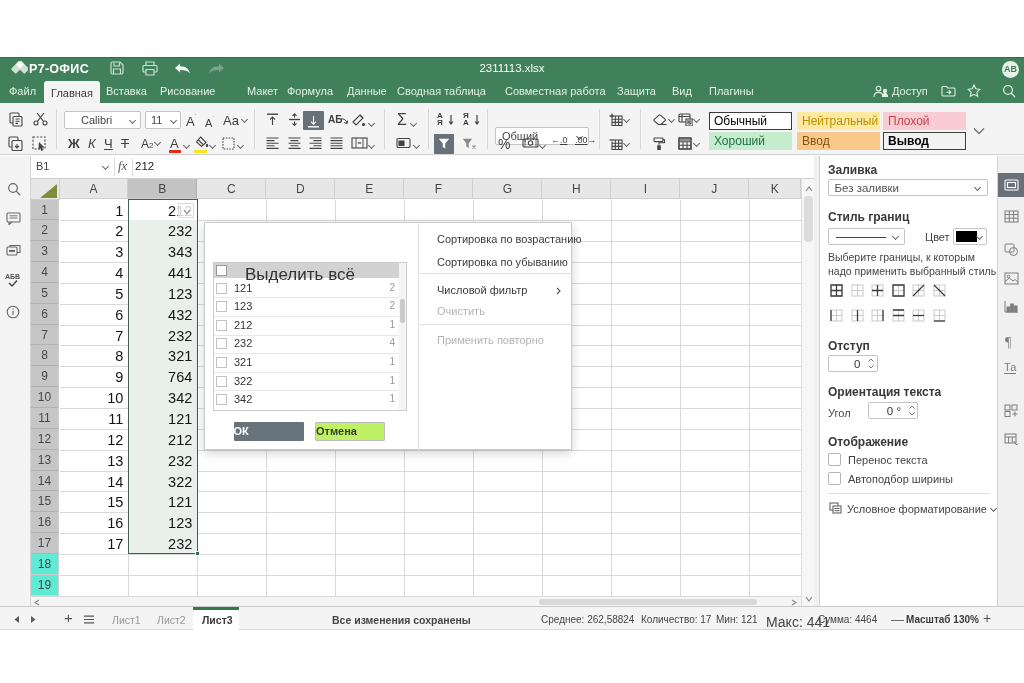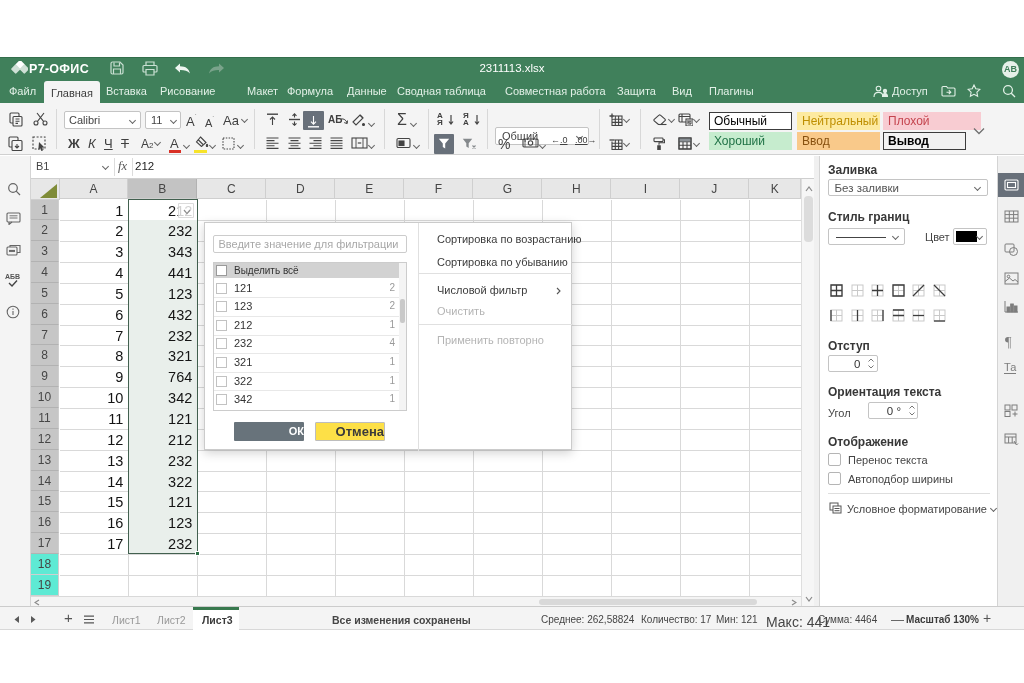--- a/index.html
+++ b/index.html
@@ -124,21 +124,21 @@
 <svg class="abs" style="left:8px;top:33px" width="15" height="15" viewBox="0 0 15 15" fill="none" stroke="#444" stroke-width="1.1">
         <rect x="1" y="1" width="9" height="10" rx="1"></rect>
         <rect x="4" y="4.5" width="10" height="10" rx="1" fill="#f4f4f4"></rect>
         <path d="M9 8 v4 M7 10 l2 2 2-2"></path>
       </svg>
 <svg class="abs" style="left:32px;top:33px" width="15" height="15" viewBox="0 0 15 15" fill="none" stroke="#444" stroke-width="1.1">
         <rect x="1" y="1" width="12" height="12" stroke-dasharray="2 1.6"></rect>
         <path d="M7 6 L12.5 11.5 L9.8 11.8 L11 14.5 L9.3 15 L8.3 12.3 L6.3 14 Z" fill="#444" stroke="none"></path>
       </svg>
 <div class="sep" style="left:56px"></div>
-<div class="ibox" style="left:64px;top:8px;width:77px;height:18px;padding:2px 4px">Calibri<span class="chev" style="position:absolute;right:4px;top:6px"></span></div>
+<div class="ibox" style="left:64px;top:8px;width:77px;height:18px;padding:2px 16px">Calibri<span class="chev" style="position:absolute;right:4px;top:6px"></span></div>
 <div class="ibox" style="left:145px;top:8px;width:36px;height:18px;padding:2px 5px">11<span class="chev" style="position:absolute;right:3px;top:6px"></span></div>
 <div class="tbt" style="left:186px;top:10px;font-size:13px">A<span style="font-size:8px;vertical-align:6px">˙</span></div>
 <div class="tbt" style="left:205px;top:12px;font-size:11px">A<span style="font-size:8px;vertical-align:5px">˙</span></div>
 <div class="tbt" style="left:223px;top:10px;font-size:13px">Aa<span class="chev" style="margin-left:3px;top:-2px"></span></div>
 <div class="sep" style="left:254px"></div>
 <svg class="abs" style="left:266px;top:10px" width="13" height="13" viewBox="0 0 13 13" fill="none" stroke="#444" stroke-width="1.1">
         <path d="M1 1.2 h11" stroke-width="1.4"></path>
         <path d="M6.5 4 v8 M4 6.5 L6.5 4 L9 6.5"></path>
       </svg>
 <svg class="abs" style="left:288px;top:10px" width="13" height="13" viewBox="0 0 13 13" fill="none" stroke="#444" stroke-width="1.1">
@@ -270,21 +270,21 @@
 <svg class="abs" style="left:522px;top:35px" width="17" height="10" viewBox="0 0 17 10" fill="none" stroke="#444" stroke-width="1.1">
         <rect x="1" y="1" width="15" height="8" rx="1"></rect>
         <circle cx="8.5" cy="5" r="2.2"></circle>
         <path d="M3 1 v8 M14 1 v8" stroke-width="0.8"></path>
       </svg>
 <span class="chev" style="position:absolute;left:540px;top:40px"></span>
 <div class="tbt" style="left:551px;top:32px;font-size:9px">←<span style="text-decoration:underline">.0</span></div>
 <div class="tbt" style="left:575px;top:32px;font-size:9px"><span style="text-decoration:underline">.00</span>→</div>
 <div class="abs" style="left:709px;top:9px;width:83px;height:18px;background:#ffffff;border:1.5px solid #3c3c3c;font-size:12px;font-weight:normal;color:#000;padding:1px 4px;white-space:nowrap;overflow:hidden">Обычный</div>
 <div class="abs" style="left:797px;top:9px;width:83px;height:18px;background:#fdeaa0;border:1.5px solid #fdeaa0;font-size:12px;font-weight:normal;color:#bf8f00;padding:1px 4px;white-space:nowrap;overflow:hidden">Нейтральный</div>
-<div class="abs" style="left:883px;top:9px;width:98px;height:18px;background:#f8ccd2;border:1.5px solid #f8ccd2;font-size:12px;font-weight:normal;color:#c4444e;padding:1px 4px;white-space:nowrap;overflow:hidden">Плохой</div>
+<div class="abs" style="left:883px;top:9px;width:83px;height:18px;background:#f8ccd2;border:1.5px solid #f8ccd2;font-size:12px;font-weight:normal;color:#c4444e;padding:1px 4px;white-space:nowrap;overflow:hidden">Плохой</div>
 <div class="abs" style="left:709px;top:29px;width:83px;height:18px;background:#c6ecce;border:1.5px solid #c6ecce;font-size:12px;font-weight:normal;color:#1e7145;padding:1px 4px;white-space:nowrap;overflow:hidden">Хороший</div>
 <div class="abs" style="left:797px;top:29px;width:83px;height:18px;background:#f9c98a;border:1.5px solid #f9c98a;font-size:12px;font-weight:normal;color:#87500f;padding:1px 4px;white-space:nowrap;overflow:hidden">Ввод</div>
 <div class="abs" style="left:883px;top:29px;width:83px;height:18px;background:#f2f2f2;border:1.5px solid #3c3c3c;font-size:12px;font-weight:bold;color:#000;padding:1px 4px;white-space:nowrap;overflow:hidden">Вывод</div>
 <svg class="abs" style="left:971px;top:20px" width="16" height="16" viewBox="0 0 16 16" fill="none" stroke="#6f6f6f" stroke-width="1.3">
         <path d="M3 5.5 l5 5 5-5"></path>
       </svg>
 </div>
 <div id="fbar">
 <div class="abs" style="left:5px;top:4px;font-size:11px;color:#444">B1</div>
 <span class="chev" style="position:absolute;left:72px;top:8px"></span>
@@ -440,25 +440,24 @@
 <svg class="abs" style="left:3px;top:2px" width="6" height="7" viewBox="0 0 6 7">
         <path d="M5 1 L1 3.5 L5 6" fill="none" stroke="#8a8a8a" stroke-width="1.2"></path>
       </svg>
 <div class="abs" style="left:508px;top:2px;width:218px;height:6px;background:#d9d9d9;border-radius:3px"></div>
 <svg class="abs" style="left:760px;top:2px" width="6" height="7" viewBox="0 0 6 7">
         <path d="M1 1 L5 3.5 L1 6" fill="none" stroke="#8a8a8a" stroke-width="1.2"></path>
       </svg>
 </div>
 <div id="popup">
 <div class="abs" style="left:213px;top:0;width:1px;height:228px;background:#e0e0e0"></div>
-<div class="abs" style="left:7.5px;top:12px;width:194px;height:18px;border:1px solid #ccc;border-radius:2px;background:#fff;font-size:11px;color:#a8a8a8;padding:2px 5px;white-space:nowrap;overflow:hidden">Введите значение для фильтрации</div>
 <div class="abs" style="left:7.5px;top:38.5px;width:194px;height:149px;border:1px solid #ccc;background:#fff"></div>
 <div class="abs" style="left:8.5px;top:39.5px;width:185px;height:15.5px;background:#d2d2d2"></div>
 <div class="abs" style="left:11px;top:41.5px;width:11px;height:11px;background:#fff;border:1px solid #9a9a9a"></div>
-<div class="abs" style="left:29px;top:41.5px;font-size:10px;color:#333">Выделить всё</div>
+<div class="abs" style="left:40px;top:41.5px;font-size:17px;color:#333">Выделить всё</div>
 <div class="abs" style="left:11px;top:59.5px;width:11px;height:11px;background:#fff;border:1px solid #c2c2c2"></div>
 <div class="abs" style="left:29px;top:58.5px;font-size:11px;color:#333">121</div>
 <div class="abs" style="left:160px;top:58.5px;width:30px;text-align:right;font-size:10px;color:#9a9a9a">2</div>
 <div class="abs" style="left:8.5px;top:74.3px;width:185px;height:1px;background:#e8e8e8"></div>
 <div class="abs" style="left:11px;top:78.1px;width:11px;height:11px;background:#fff;border:1px solid #c2c2c2"></div>
 <div class="abs" style="left:29px;top:77.1px;font-size:11px;color:#333">123</div>
 <div class="abs" style="left:160px;top:77.1px;width:30px;text-align:right;font-size:10px;color:#9a9a9a">2</div>
 <div class="abs" style="left:8.5px;top:92.89999999999999px;width:185px;height:1px;background:#e8e8e8"></div>
 <div class="abs" style="left:11px;top:96.7px;width:11px;height:11px;background:#fff;border:1px solid #c2c2c2"></div>
 <div class="abs" style="left:29px;top:95.7px;font-size:11px;color:#333">212</div>
@@ -474,22 +473,22 @@
 <div class="abs" style="left:8.5px;top:148.70000000000002px;width:185px;height:1px;background:#e8e8e8"></div>
 <div class="abs" style="left:11px;top:152.5px;width:11px;height:11px;background:#fff;border:1px solid #c2c2c2"></div>
 <div class="abs" style="left:29px;top:151.5px;font-size:11px;color:#333">322</div>
 <div class="abs" style="left:160px;top:151.5px;width:30px;text-align:right;font-size:10px;color:#9a9a9a">1</div>
 <div class="abs" style="left:8.5px;top:167.3px;width:185px;height:1px;background:#e8e8e8"></div>
 <div class="abs" style="left:11px;top:171.10000000000002px;width:11px;height:11px;background:#fff;border:1px solid #c2c2c2"></div>
 <div class="abs" style="left:29px;top:170.10000000000002px;font-size:11px;color:#333">342</div>
 <div class="abs" style="left:160px;top:170.10000000000002px;width:30px;text-align:right;font-size:10px;color:#9a9a9a">1</div>
 <div class="abs" style="left:194px;top:39.5px;width:7px;height:147px;background:#f4f4f4"></div>
 <div class="abs" style="left:195px;top:76px;width:5px;height:24px;background:#c9c9c9;border-radius:2px"></div>
-<div class="abs" style="left:28.5px;top:198.5px;width:70.5px;height:19px;background:#68737b;color:#fff;font-size:11px;font-weight:bold;text-align:right;line-height:19px;border-radius:1px">ОК</div>
-<div class="abs" style="left:110px;top:198.5px;width:70px;height:19px;background:#fde047;border:1px solid #bdbdbd;color:#3b3b3b;font-size:13px;font-weight:bold;text-align:right;line-height:17px;border-radius:1px">Отмена</div>
+<div class="abs" style="left:28.5px;top:198.5px;width:70.5px;height:19px;background:#68737b;color:#fff;font-size:11px;font-weight:bold;text-align:left;line-height:19px;border-radius:1px">ОК</div>
+<div class="abs" style="left:110px;top:198.5px;width:70px;height:19px;background:#bef264;border:1px solid #bdbdbd;color:#3b3b3b;font-size:11px;font-weight:bold;text-align:left;line-height:17px;border-radius:1px">Отмена</div>
 <div class="abs" style="left:232px;top:10px;font-size:11px;color:#3b3b3b;white-space:nowrap">Сортировка по возрастанию</div>
 <div class="abs" style="left:232px;top:33px;font-size:11px;color:#3b3b3b;white-space:nowrap">Сортировка по убыванию</div>
 <div class="abs" style="left:213px;top:50px;width:155px;height:1px;background:#e0e0e0"></div>
 <div class="abs" style="left:232px;top:61px;font-size:11px;color:#3b3b3b;white-space:nowrap">Числовой фильтр</div>
 <svg class="abs" style="left:351px;top:64px" width="5" height="8" viewBox="0 0 5 8">
         <path d="M1 1 L4 4 L1 7" fill="none" stroke="#555" stroke-width="1.1"></path>
       </svg>
 <div class="abs" style="left:232px;top:82px;font-size:11px;color:#b4b4b4">Очистить</div>
 <div class="abs" style="left:213px;top:101px;width:155px;height:1px;background:#e0e0e0"></div>
 <div class="abs" style="left:232px;top:111px;font-size:11px;color:#b4b4b4;white-space:nowrap">Применить повторно</div>
@@ -500,20 +499,21 @@
 <div class="rp-b" style="left:8px;top:54px">Стиль границ</div>
 <div class="rp-sel" style="left:7.5px;top:72px;width:77px;height:17px">
         <span class="abs" style="left:7px;top:8px;width:50px;height:1px;background:#444"></span>
         <span class="chev" style="position:absolute;right:5px;top:5px"></span>
       </div>
 <div class="rp-t" style="left:105px;top:75px">Цвет</div>
 <div class="rp-sel" style="left:133px;top:72px;width:34px;height:17px">
         <span class="abs" style="left:2px;top:2px;width:21px;height:11px;background:#000"></span>
         <span class="chev" style="position:absolute;right:3px;top:5px"></span>
       </div>
+<div class="rp-t" style="left:8px;top:95px;width:172px;line-height:13.5px;white-space:normal;font-size:10.5px">Выберите границы, к которым надо применить выбранный стиль</div>
 <svg class="abs" style="left:10px;top:128px" width="13" height="13" viewBox="0 0 13 13">
         <rect x="1" y="1" width="11" height="11" stroke="#c9c9c9" fill="none" stroke-width="1"></rect>
         <path d="M6.5 1 V12 M1 6.5 H12" stroke="#c9c9c9" stroke-width="1"></path>
         <path d="M1 1 H12 V12 H1 Z M6.5 1 V12 M1 6.5 H12" stroke="#3d3d3d" stroke-width="1.3" fill="none"></path>
       </svg>
 <svg class="abs" style="left:30.5px;top:128px" width="13" height="13" viewBox="0 0 13 13">
         <rect x="1" y="1" width="11" height="11" stroke="#c9c9c9" fill="none" stroke-width="1"></rect>
         <path d="M6.5 1 V12 M1 6.5 H12" stroke="#c9c9c9" stroke-width="1"></path>
         <path d="" stroke="#3d3d3d" stroke-width="1.3" fill="none"></path>
       </svg>

